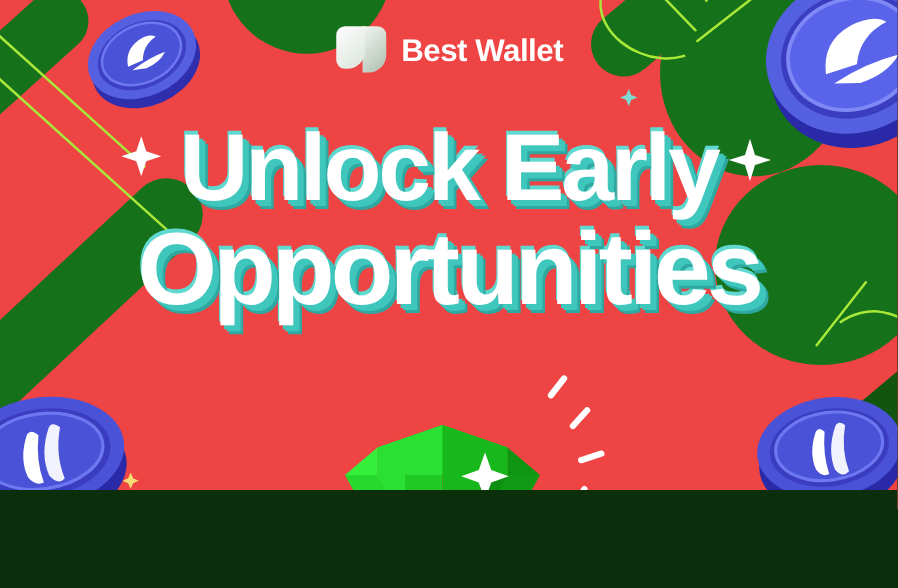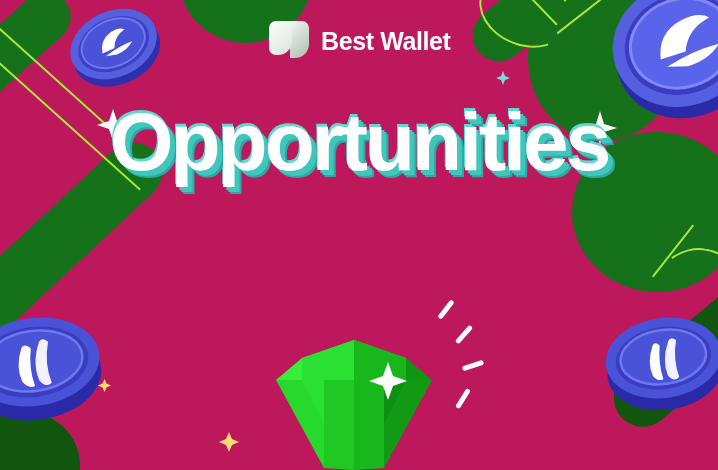--- a/index.html
+++ b/index.html
@@ -3,23 +3,23 @@
 <meta charset="utf-8">
 <style>
   html, body {
     margin: 0;
     padding: 0;
     background: #0b2f0b;
   }
   #banner {
     position: relative;
     width: 718px;
-    height: 470px;
+    height: 392px;
     overflow: hidden;
-    background: #be185d;
+    background: #ef4444;
     font-family: "Liberation Sans", sans-serif;
     user-select: none;
   }
 
   
   .bg-layer {
     position: absolute;
     inset: 0;
     overflow: hidden;
     pointer-events: none;
@@ -281,16 +281,17 @@
           </linearGradient>
         </defs>
         <path d="M22 3 h12 a7 7 0 0 1 7 7 v16 a14 14 0 0 1 -14 14 h-5 z" fill="url(#lg2)"></path>
         <path d="M8 3 h16 v20 a14 14 0 0 1 -14 14 h-2 a7 7 0 0 1 -7 -7 V10 a7 7 0 0 1 7 -7 z" fill="url(#lg1)"></path>
       </svg>
     </div>
     <div class="logo-text">Best Wallet</div>
   </div>
 
   <div class="headline">
+    <div class="hl-line l1">Unlock Early</div>
     <div class="hl-line l2">Opportunities</div>
   </div>
 
 </div>
 
 </body></html>

